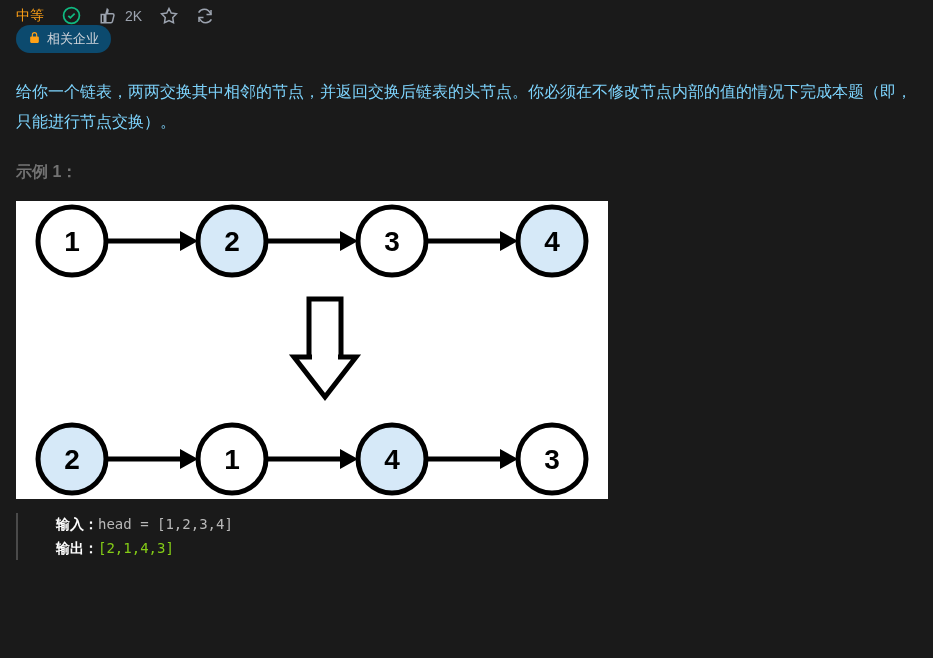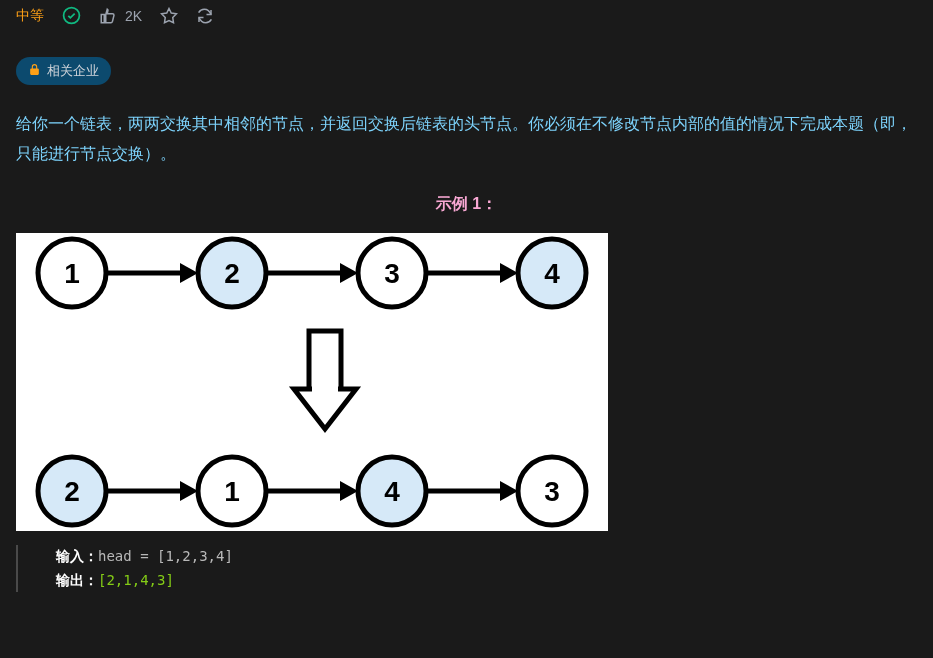--- a/index.html
+++ b/index.html
@@ -9,21 +9,21 @@
       font-family: -apple-system, BlinkMacSystemFont, "Segoe UI", "Microsoft YaHei", sans-serif;
       width: 933px;
       height: 658px;
       overflow: hidden;
       padding: 6px 16px;
     }
     .header-row {
       display: flex;
       align-items: center;
       gap: 18px;
-      margin-bottom: 32px;
+      margin-bottom: 0;
     }
     .difficulty {
       color: #ffa116;
       font-size: 14px;
       font-weight: 500;
     }
     .icon-btn {
       display: flex;
       align-items: center;
       gap: 8px;
@@ -48,23 +48,22 @@
     .lock-icon svg { width: 13px; height: 13px; fill: #ffa116; }
     .description {
       font-size: 16px;
       line-height: 1.9;
       color: #7dd3fc;
       margin-bottom: 24px;
     }
     .example-label {
       font-size: 16px;
       font-weight: 700;
-      color: #f9a8d4;
+      color: #737373;
       margin-bottom: 18px;
-      text-align: center;
     }
     .diagram {
       background: #ffffff;
       width: 592px;
       height: 298px;
       margin-bottom: 14px;
       display: block;
     }
     .circle-white { fill: #ffffff; stroke: #000000; stroke-width: 5; }
     .circle-blue { fill: #d6e9f8; stroke: #000000; stroke-width: 5; }

